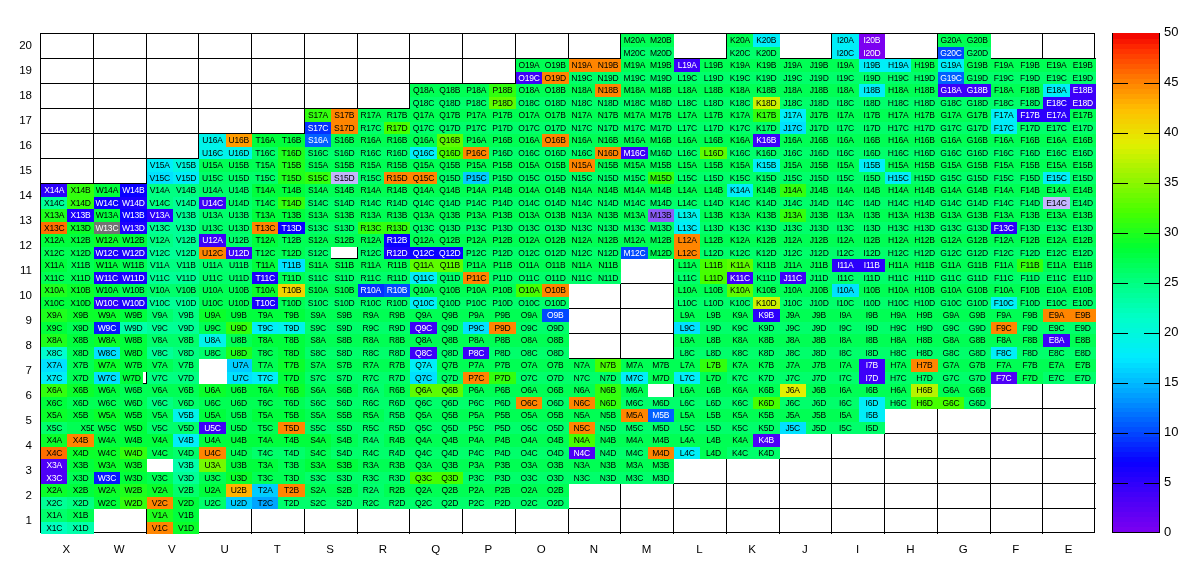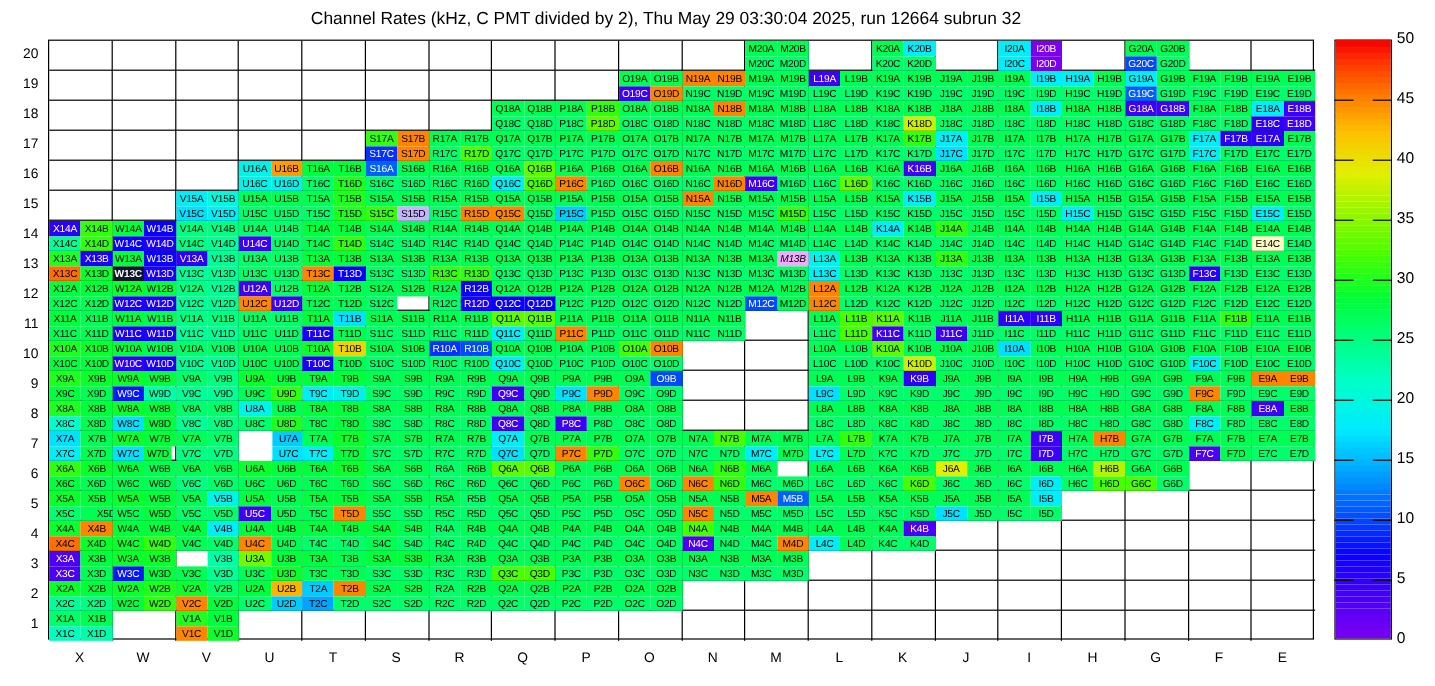--- a/index.html
+++ b/index.html
@@ -51,21 +51,20 @@
   }
   .plab{
     position:absolute;left:1164px;font-size:13px;color:#000;
   }
 </style>
 </head>
 <body>
 
 <div id="root">
 
-  <div id="title">Channel Rates (kHz, C PMT divided by 2), Thu May 29 03:30:04 2025, run 12664 subrun 32</div>
 
   <div id="plot">
     <div id="grid">
         <div class="gcell lastrow" style="left: 0px; top: 475px; width: 52.75px; height: 25px;">
           <div class="quad" title="X1A: 26 kHz" style="left: 0px; top: 0px; width: 26.375px; height: 12.5px; background: rgb(0, 255, 107); color: rgb(0, 0, 0);">X1A</div>
           <div class="quad" title="X1B: 27 kHz" style="left: 26.375px; top: 0px; width: 26.375px; height: 12.5px; background: rgb(0, 255, 84); color: rgb(0, 0, 0);">X1B</div>
           <div class="quad" title="X1C: 22 kHz" style="left: 0px; top: 12.5px; width: 26.375px; height: 12.5px; background: rgb(0, 255, 190); color: rgb(0, 0, 0);">X1C</div>
           <div class="quad" title="X1D: 23 kHz" style="left: 26.375px; top: 12.5px; width: 26.375px; height: 12.5px; background: rgb(0, 255, 170); color: rgb(0, 0, 0);">X1D</div>
         </div>
         <div class="gcell" style="left: 0px; top: 450px; width: 52.75px; height: 25px;">
@@ -215,21 +214,21 @@
         </div>
         <div class="gcell" style="left: 52.75px; top: 200px; width: 52.75px; height: 25px;">
           <div class="quad" title="W12A: 29 kHz" style="left: 0px; top: 0px; width: 26.375px; height: 12.5px; background: rgb(10, 255, 43); color: rgb(0, 0, 0);">W12A</div>
           <div class="quad" title="W12B: 28 kHz" style="left: 26.375px; top: 0px; width: 26.375px; height: 12.5px; background: rgb(0, 255, 61); color: rgb(0, 0, 0);">W12B</div>
           <div class="quad" title="W12C: 6 kHz" style="left: 0px; top: 12.5px; width: 26.375px; height: 12.5px; background: rgb(27, 0, 253); color: rgb(255, 255, 255);">W12C</div>
           <div class="quad" title="W12D: 6 kHz" style="left: 26.375px; top: 12.5px; width: 26.375px; height: 12.5px; background: rgb(27, 0, 253); color: rgb(255, 255, 255);">W12D</div>
         </div>
         <div class="gcell" style="left: 52.75px; top: 175px; width: 52.75px; height: 25px;">
           <div class="quad" title="W13A: 28 kHz" style="left: 0px; top: 0px; width: 26.375px; height: 12.5px; background: rgb(0, 255, 61); color: rgb(0, 0, 0);">W13A</div>
           <div class="quad" title="W13B: 7 kHz" style="left: 26.375px; top: 0px; width: 26.375px; height: 12.5px; background: rgb(10, 0, 255); color: rgb(255, 255, 255);">W13B</div>
-          <div class="quad" title="W13C: 6 kHz" style="left: 0px; top: 12.5px; width: 26.375px; height: 12.5px; background: #0f172a; color: rgb(255, 255, 255); font-weight: bold;">W13C</div>
+          <div class="quad" title="W13C: 6 kHz" style="left: 0px; top: 12.5px; width: 26.375px; height: 12.5px; background: #737373; color: rgb(255, 255, 255);">W13C</div>
           <div class="quad" title="W13D: 6 kHz" style="left: 26.375px; top: 12.5px; width: 26.375px; height: 12.5px; background: rgb(27, 0, 253); color: rgb(255, 255, 255);">W13D</div>
         </div>
         <div class="gcell" style="left: 52.75px; top: 150px; width: 52.75px; height: 25px;">
           <div class="quad" title="W14A: 28 kHz" style="left: 0px; top: 0px; width: 26.375px; height: 12.5px; background: rgb(0, 255, 61); color: rgb(0, 0, 0);">W14A</div>
           <div class="quad" title="W14B: 7 kHz" style="left: 26.375px; top: 0px; width: 26.375px; height: 12.5px; background: rgb(10, 0, 255); color: rgb(255, 255, 255);">W14B</div>
           <div class="quad" title="W14C: 7 kHz" style="left: 0px; top: 12.5px; width: 26.375px; height: 12.5px; background: rgb(10, 0, 255); color: rgb(255, 255, 255);">W14C</div>
           <div class="quad" title="W14D: 6 kHz" style="left: 26.375px; top: 12.5px; width: 26.375px; height: 12.5px; background: rgb(27, 0, 253); color: rgb(255, 255, 255);">W14D</div>
         </div>
         <div class="gcell" style="left: 52.75px; top: 125px; width: 52.75px; height: 25px;"></div>
         <div class="gcell" style="left: 52.75px; top: 100px; width: 52.75px; height: 25px;"></div>
@@ -1169,21 +1168,21 @@
         <div class="gcell" style="left: 580.25px; top: 250px; width: 52.75px; height: 25px;"></div>
         <div class="gcell" style="left: 580.25px; top: 225px; width: 52.75px; height: 25px;"></div>
         <div class="gcell" style="left: 580.25px; top: 200px; width: 52.75px; height: 25px;">
           <div class="quad" title="M12A: 27 kHz" style="left: 0px; top: 0px; width: 26.375px; height: 12.5px; background: rgb(0, 255, 84); color: rgb(0, 0, 0);">M12A</div>
           <div class="quad" title="M12B: 27 kHz" style="left: 26.375px; top: 0px; width: 26.375px; height: 12.5px; background: rgb(0, 255, 84); color: rgb(0, 0, 0);">M12B</div>
           <div class="quad" title="M12C: 10 kHz" style="left: 0px; top: 12.5px; width: 26.375px; height: 12.5px; background: rgb(1, 73, 255); color: rgb(255, 255, 255);">M12C</div>
           <div class="quad" title="M12D: 27 kHz" style="left: 26.375px; top: 12.5px; width: 26.375px; height: 12.5px; background: rgb(0, 255, 84); color: rgb(0, 0, 0);">M12D</div>
         </div>
         <div class="gcell" style="left: 580.25px; top: 175px; width: 52.75px; height: 25px;">
           <div class="quad" title="M13A: 27 kHz" style="left: 0px; top: 0px; width: 26.375px; height: 12.5px; background: rgb(0, 255, 84); color: rgb(0, 0, 0);">M13A</div>
-          <div class="quad" title="M13B: 27 kHz" style="left: 26.375px; top: 0px; width: 26.375px; height: 12.5px; background: #f0abfc; color: rgb(0, 0, 0); font-style: italic;">M13B</div>
+          <div class="quad" title="M13B: 27 kHz" style="left: 26.375px; top: 0px; width: 26.375px; height: 12.5px; background: #8b5cf6; color: rgb(0, 0, 0);">M13B</div>
           <div class="quad" title="M13C: 26 kHz" style="left: 0px; top: 12.5px; width: 26.375px; height: 12.5px; background: rgb(0, 255, 107); color: rgb(0, 0, 0);">M13C</div>
           <div class="quad" title="M13D: 26 kHz" style="left: 26.375px; top: 12.5px; width: 26.375px; height: 12.5px; background: rgb(0, 255, 107); color: rgb(0, 0, 0);">M13D</div>
         </div>
         <div class="gcell" style="left: 580.25px; top: 150px; width: 52.75px; height: 25px;">
           <div class="quad" title="M14A: 27 kHz" style="left: 0px; top: 0px; width: 26.375px; height: 12.5px; background: rgb(0, 255, 84); color: rgb(0, 0, 0);">M14A</div>
           <div class="quad" title="M14B: 27 kHz" style="left: 26.375px; top: 0px; width: 26.375px; height: 12.5px; background: rgb(0, 255, 84); color: rgb(0, 0, 0);">M14B</div>
           <div class="quad" title="M14C: 26 kHz" style="left: 0px; top: 12.5px; width: 26.375px; height: 12.5px; background: rgb(0, 255, 107); color: rgb(0, 0, 0);">M14C</div>
           <div class="quad" title="M14D: 26 kHz" style="left: 26.375px; top: 12.5px; width: 26.375px; height: 12.5px; background: rgb(0, 255, 107); color: rgb(0, 0, 0);">M14D</div>
         </div>
         <div class="gcell" style="left: 580.25px; top: 125px; width: 52.75px; height: 25px;">
@@ -1936,21 +1935,21 @@
         </div>
         <div class="gcell lastcol" style="left: 1002.25px; top: 175px; width: 52.75px; height: 25px;">
           <div class="quad" title="E13A: 27 kHz" style="left: 0px; top: 0px; width: 26.375px; height: 12.5px; background: rgb(0, 255, 84); color: rgb(0, 0, 0);">E13A</div>
           <div class="quad" title="E13B: 27 kHz" style="left: 26.375px; top: 0px; width: 26.375px; height: 12.5px; background: rgb(0, 255, 84); color: rgb(0, 0, 0);">E13B</div>
           <div class="quad" title="E13C: 26 kHz" style="left: 0px; top: 12.5px; width: 26.375px; height: 12.5px; background: rgb(0, 255, 107); color: rgb(0, 0, 0);">E13C</div>
           <div class="quad" title="E13D: 26 kHz" style="left: 26.375px; top: 12.5px; width: 26.375px; height: 12.5px; background: rgb(0, 255, 107); color: rgb(0, 0, 0);">E13D</div>
         </div>
         <div class="gcell lastcol" style="left: 1002.25px; top: 150px; width: 52.75px; height: 25px;">
           <div class="quad" title="E14A: 27 kHz" style="left: 0px; top: 0px; width: 26.375px; height: 12.5px; background: rgb(0, 255, 84); color: rgb(0, 0, 0);">E14A</div>
           <div class="quad" title="E14B: 27 kHz" style="left: 26.375px; top: 0px; width: 26.375px; height: 12.5px; background: rgb(0, 255, 84); color: rgb(0, 0, 0);">E14B</div>
-          <div class="quad" title="E14C: 26 kHz" style="left: 0px; top: 12.5px; width: 26.375px; height: 12.5px; background: #fef9c3; color: rgb(0, 0, 0); text-align: center;">E14C</div>
+          <div class="quad" title="E14C: 26 kHz" style="left: 0px; top: 12.5px; width: 26.375px; height: 12.5px; background: #c4b5fd; color: rgb(0, 0, 0); text-align: center;">E14C</div>
           <div class="quad" title="E14D: 26 kHz" style="left: 26.375px; top: 12.5px; width: 26.375px; height: 12.5px; background: rgb(0, 255, 107); color: rgb(0, 0, 0);">E14D</div>
         </div>
         <div class="gcell lastcol" style="left: 1002.25px; top: 125px; width: 52.75px; height: 25px;">
           <div class="quad" title="E15A: 27 kHz" style="left: 0px; top: 0px; width: 26.375px; height: 12.5px; background: rgb(0, 255, 84); color: rgb(0, 0, 0);">E15A</div>
           <div class="quad" title="E15B: 27 kHz" style="left: 26.375px; top: 0px; width: 26.375px; height: 12.5px; background: rgb(0, 255, 84); color: rgb(0, 0, 0);">E15B</div>
           <div class="quad" title="E15C: 18 kHz" style="left: 0px; top: 12.5px; width: 26.375px; height: 12.5px; background: rgb(0, 238, 248); color: rgb(0, 0, 0);">E15C</div>
           <div class="quad" title="E15D: 26 kHz" style="left: 26.375px; top: 12.5px; width: 26.375px; height: 12.5px; background: rgb(0, 255, 107); color: rgb(0, 0, 0);">E15D</div>
         </div>
         <div class="gcell lastcol" style="left: 1002.25px; top: 100px; width: 52.75px; height: 25px;">
           <div class="quad" title="E16A: 27 kHz" style="left: 0px; top: 0px; width: 26.375px; height: 12.5px; background: rgb(0, 255, 84); color: rgb(0, 0, 0);">E16A</div>

